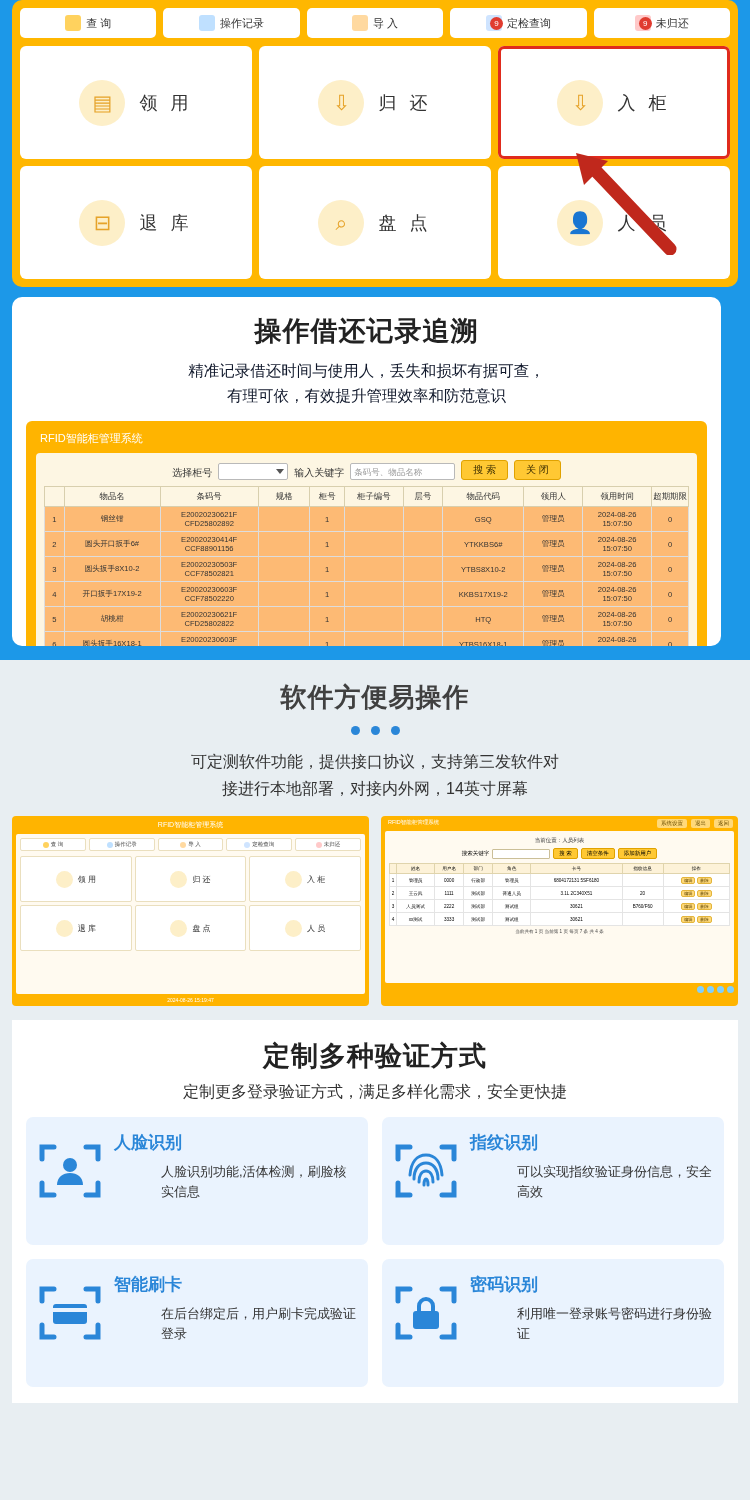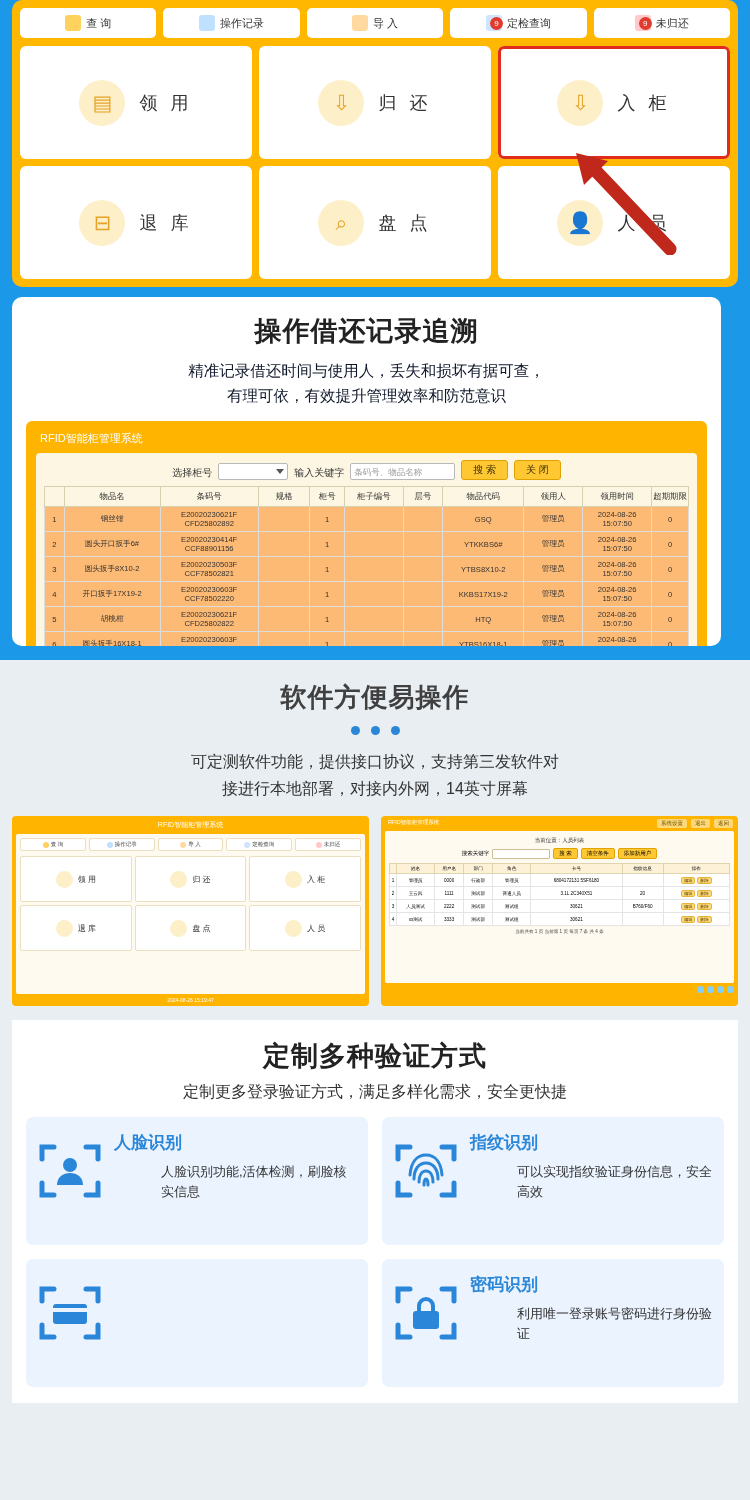--- a/index.html
+++ b/index.html
@@ -615,20 +615,24 @@
         <div class="v-ic">
           <svg width="64" height="64" viewBox="0 0 64 64" fill="none" stroke="#2a86d8" stroke-width="5" stroke-linecap="round">
             <path d="M4 20 V8 H16"></path>
               <path d="M48 8 H60 V20"></path>
               <path d="M60 44 V56 H48"></path>
               <path d="M16 56 H4 V44"></path>
             <rect x="15" y="23" width="34" height="20" rx="3" fill="#2a86d8" stroke="none"></rect>
             <rect x="15" y="27" width="34" height="4" fill="#eaf3fe" stroke="none"></rect>
           </svg>
         </div>
+        <div>
+          <div class="v-tt">智能刷卡</div>
+          <div class="v-tx">在后台绑定后，用户刷卡完成验证登录</div>
+        </div>
       </div>
 
       <div class="vcard">
         <div class="v-ic">
           <svg width="64" height="64" viewBox="0 0 64 64" fill="none" stroke="#2a86d8" stroke-width="5" stroke-linecap="round">
             <path d="M4 20 V8 H16"></path>
               <path d="M48 8 H60 V20"></path>
               <path d="M60 44 V56 H48"></path>
               <path d="M16 56 H4 V44"></path>
             <rect x="19" y="30" width="26" height="18" rx="3" fill="#2a86d8" stroke="none"></rect>

